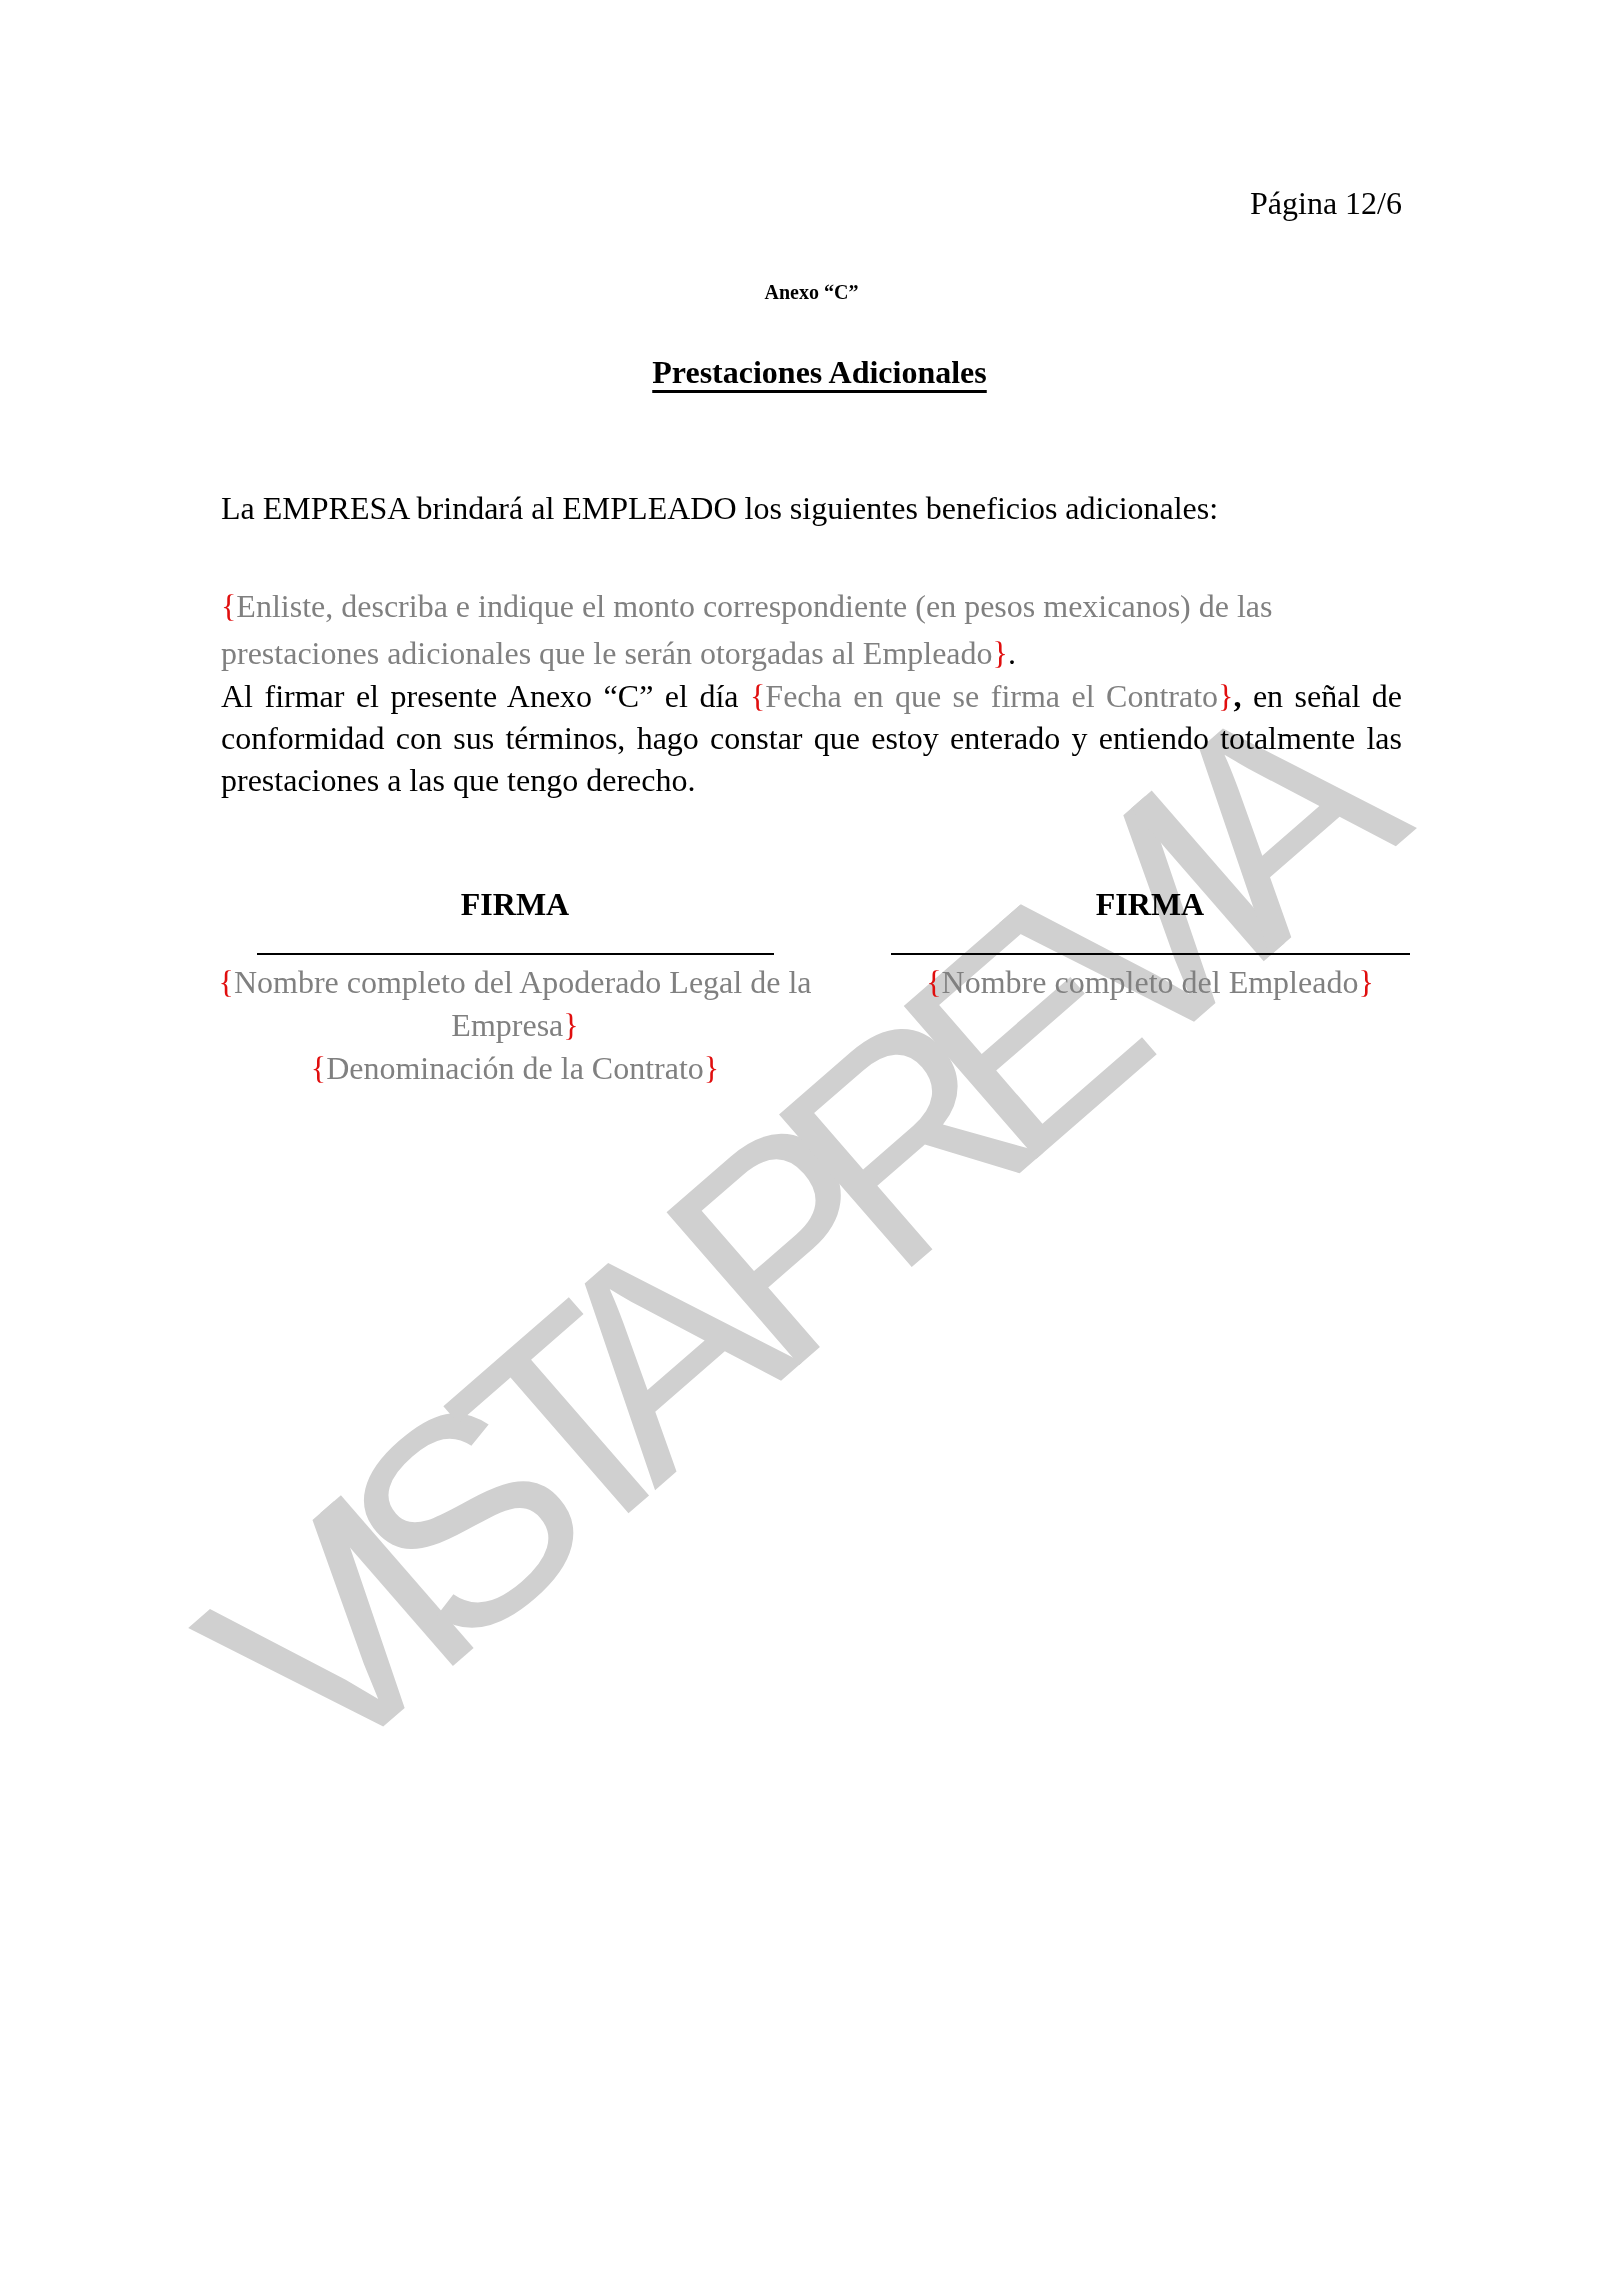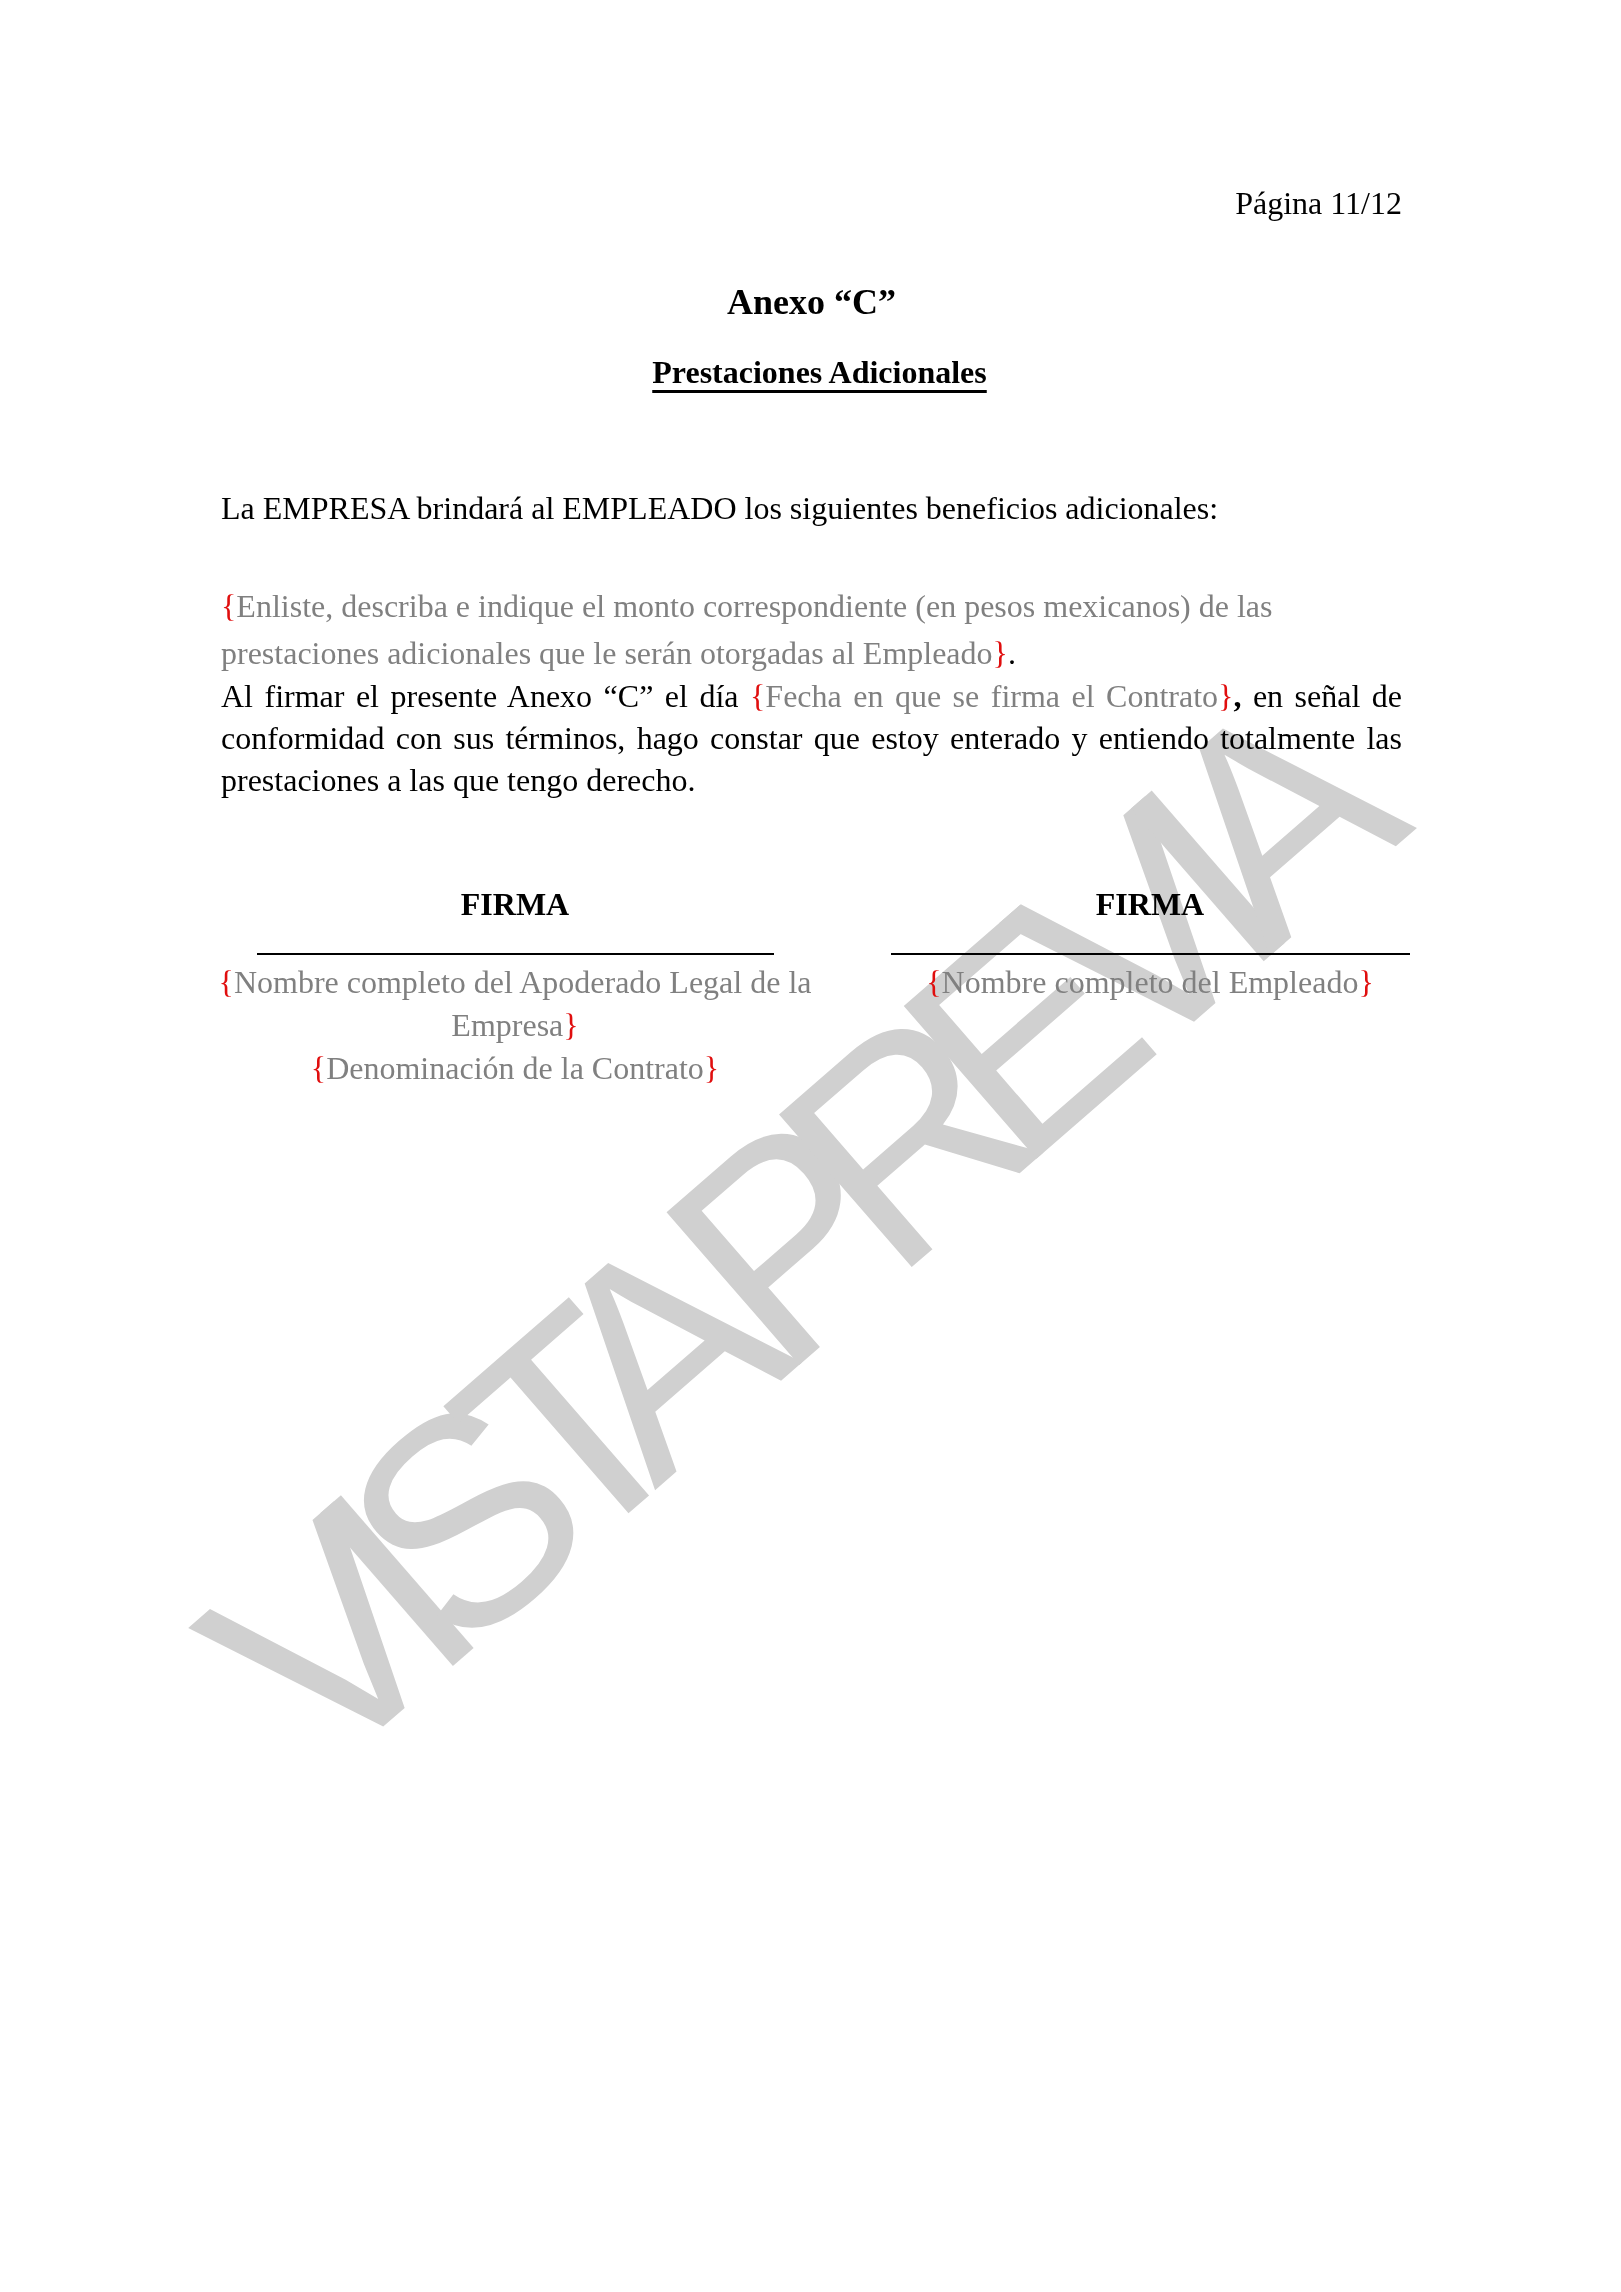--- a/index.html
+++ b/index.html
@@ -24,21 +24,21 @@
     z-index:0;
     user-select:none;
   }
   .content{position:relative;z-index:1;}
   .pagenum{
     position:absolute;top:186px;left:221px;width:1181px;
     text-align:right;font-size:32px;line-height:35px;
   }
   .title{
     position:absolute;top:281px;left:221px;width:1181px;
-    text-align:center;font-size:36px;font-weight:bold;
+    text-align:center;font-size:20px;font-weight:bold;
   }
   .subtitle{
     position:absolute;top:354px;left:221px;width:1181px;
     text-align:center;font-size:32px;font-weight:bold;
   }
   .subtitle span{
     text-decoration:underline;
     text-decoration-thickness:2.9px;
     text-underline-offset:6.9px;
     margin-left:16px;
@@ -65,21 +65,21 @@
 </style>
 </head>
 <body>
 
 <div class="page">
 
   <div class="watermark">VISTA PREVIA</div>
 
   <div class="content">
 
-    <div class="pagenum">Página 11/12</div>
+    <div class="pagenum">Página 12/6</div>
 
     <div class="title">Anexo “C”</div>
 
     <div class="subtitle">
       <span>Prestaciones Adicionales</span>
     </div>
 
     <div class="para para-intro">La EMPRESA brindará al EMPLEADO los siguientes beneficios adicionales:</div>
 
     <div class="para para-placeholder"><span class="brace">{</span><span class="gray">Enliste, describa e indique el monto correspondiente (en pesos mexicanos) de las prestaciones adicionales que le serán otorgadas al Empleado</span><span class="brace">}</span><span class="black">.</span></div>

